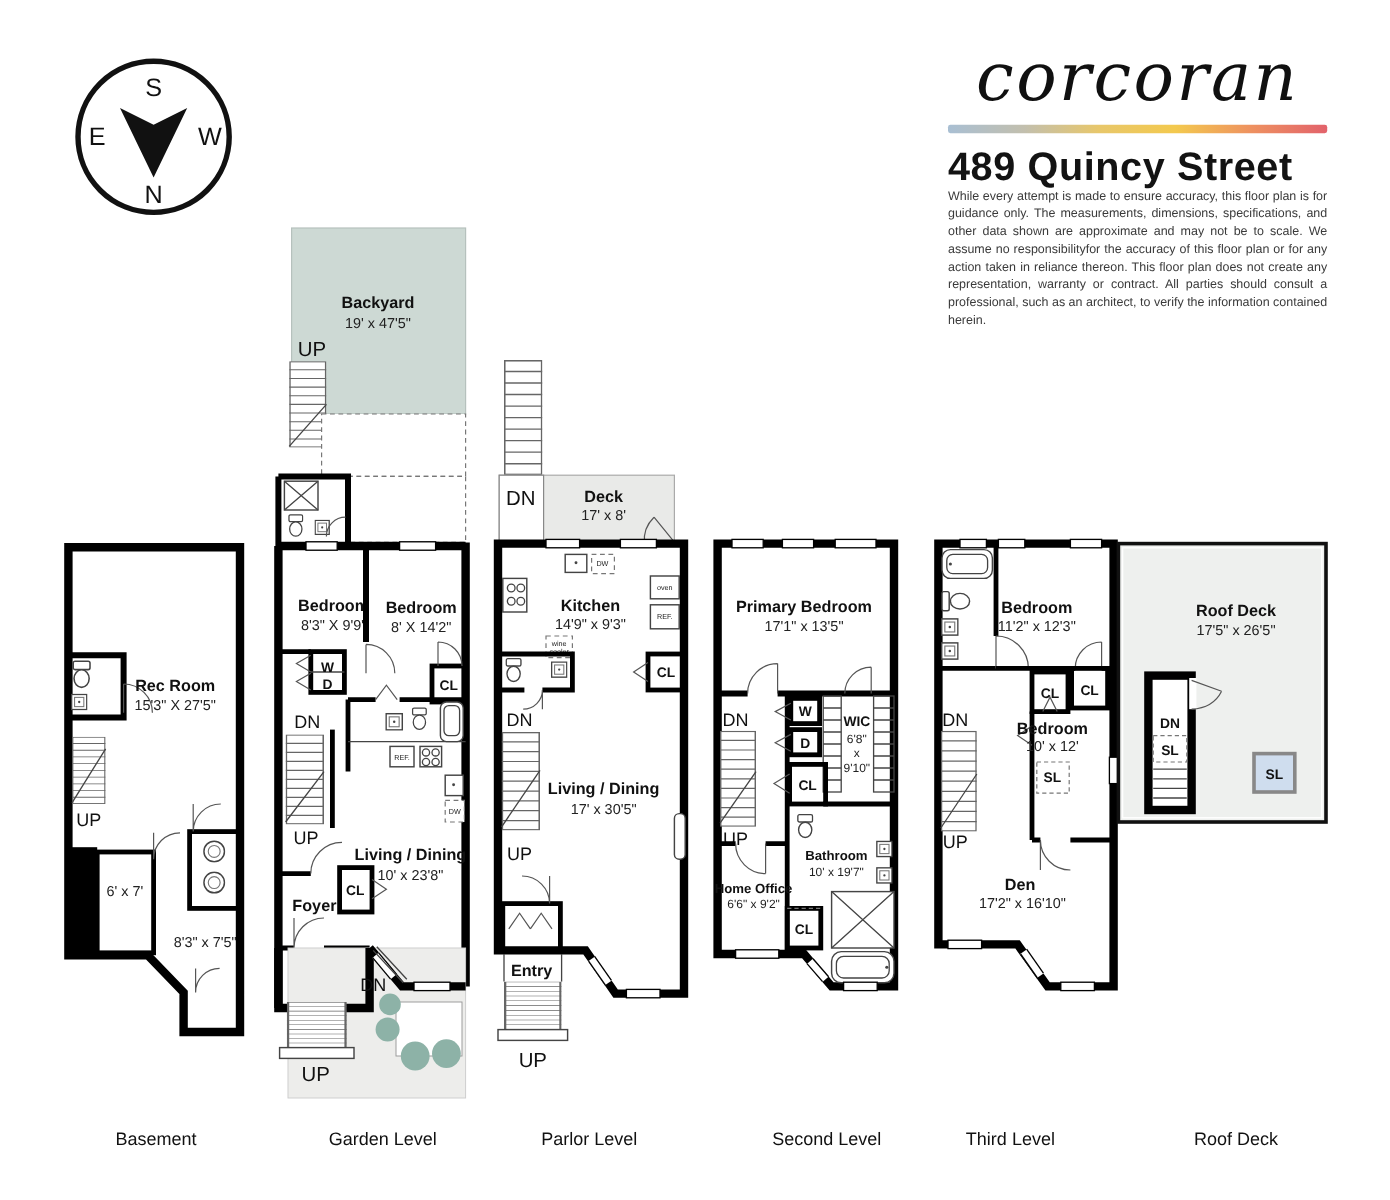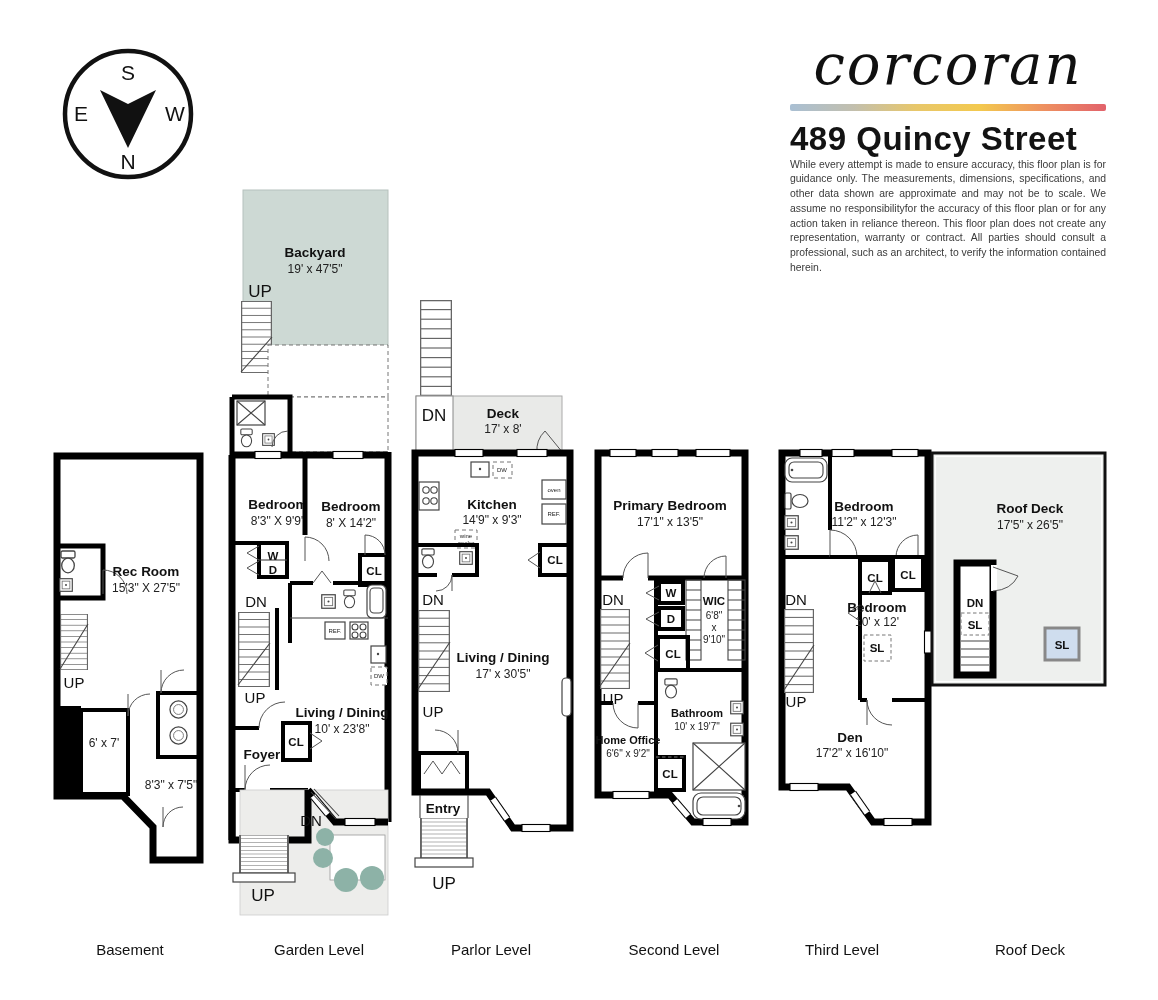--- a/index.html
+++ b/index.html
@@ -449,15 +449,15 @@
   </g>
   <text class="bx" x="53" y="162">DN</text>
   <text class="bx" x="53" y="184">SL</text>
   <rect x="123" y="183" width="34" height="32" stroke="#888" stroke-width="3" fill="#cfddee"></rect>
   <text class="bx" x="140" y="204">SL</text>
 </svg>
 
 <div class="floor-title" style="left:45px">Basement</div>
 <div class="floor-title" style="left:234px">Garden Level</div>
 <div class="floor-title" style="left:406px">Parlor Level</div>
-<div class="floor-title" style="left:589px">Second Level</div>
+<div class="floor-title" style="left:604px">Second Level</div>
 <div class="floor-title" style="left:757px">Third Level</div>
 <div class="floor-title" style="left:945px">Roof Deck</div>
 
 </body></html>

